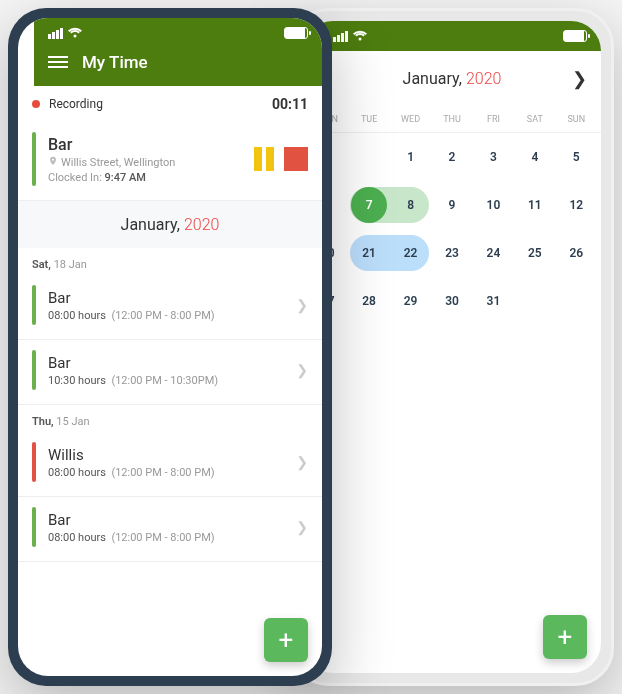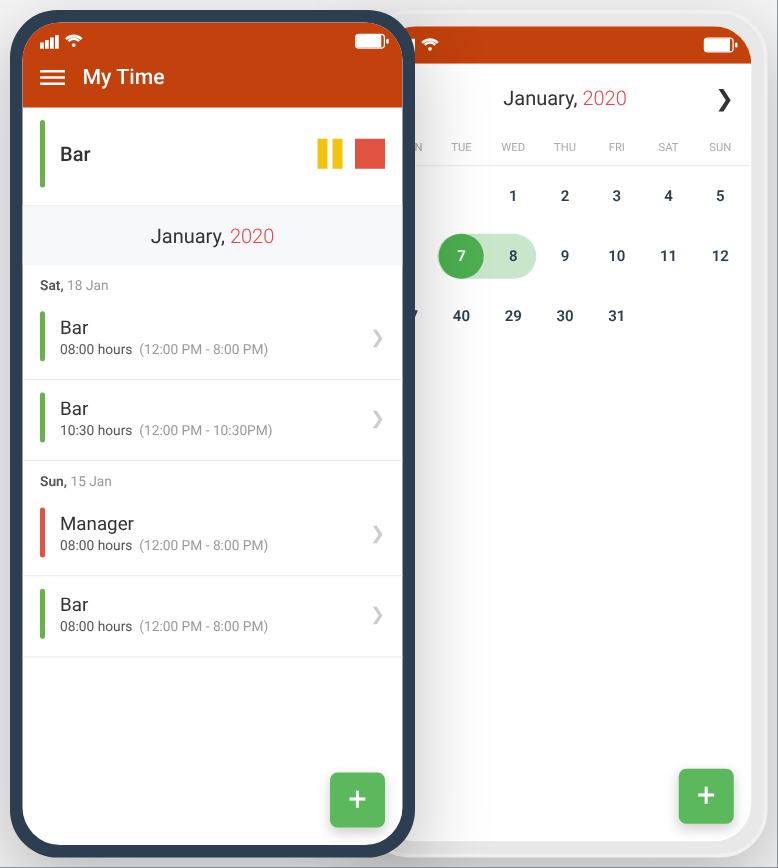--- a/index.html
+++ b/index.html
@@ -4,21 +4,21 @@
 <style>
   * { box-sizing: border-box; margin: 0; padding: 0; font-family: -apple-system, BlinkMacSystemFont, "Segoe UI", Roboto, sans-serif; }
   body { background: #f5f5f5; width: 622px; height: 694px; overflow: hidden; position: relative; }
   .phone { position: absolute; border-radius: 38px; padding: 10px; box-shadow: 0 20px 60px rgba(0,0,0,0.25); }
   .phone-dark { background: #2c3e50; left: 8px; top: 8px; width: 324px; height: 678px; z-index: 2; }
   .phone-light { background: #e8e8e8; left: 290px; top: 8px; width: 324px; height: 678px; z-index: 1; border: 3px solid #f0f0f0; }
   .screen { background: #fff; border-radius: 30px; width: 100%; height: 100%; overflow: hidden; display: flex; flex-direction: column; position: relative; }
 
   
   .status-bar { height: 30px; display: flex; align-items: center; justify-content: space-between; padding: 0 14px; color: #fff; }
-  .blue-band { background: #c2410c; }
+  .blue-band { background: #4d7c0f; margin-left: 16px; }
   .sb-left { display: flex; align-items: center; gap: 4px; }
   .battery { width: 24px; height: 12px; border: 1.5px solid #fff; border-radius: 3px; position: relative; }
   .battery::after { content: ""; position: absolute; right: -4px; top: 3px; width: 2px; height: 4px; background: #fff; border-radius: 1px; }
   .battery .fill { background: #fff; height: 100%; width: 90%; }
 
   
   .app-header { display: flex; align-items: center; padding: 4px 14px 14px; color: #fff; }
   .hamburger { width: 20px; display: flex; flex-direction: column; gap: 3px; }
   .hamburger span { height: 2px; background: #fff; }
   .app-title { font-size: 17px; font-weight: 500; margin-left: 14px; flex: 1; }
@@ -107,25 +107,44 @@
 
     <div class="blue-band app-header">
       <div class="hamburger">
           <span></span>
           <span></span>
           <span></span>
         </div>
       <div class="app-title">My Time</div>
     </div>
 
+    <div class="rec-row">
+      <div>
+        <span class="rec-dot"></span>
+        <span>Recording</span>
+      </div>
+      <div class="rec-time">00:11</div>
+    </div>
 
     <div class="active-card">
       <div class="vbar green"></div>
       <div class="card-body">
         <div class="card-title">Bar</div>
+        <div class="card-sub">
+          <span class="pin">
+            <svg width="10" height="10" viewBox="0 0 24 24">
+                <path fill="#bbb" d="M12 2a7 7 0 00-7 7c0 5 7 13 7 13s7-8 7-13a7 7 0 00-7-7zm0 9.5A2.5 2.5 0 1114.5 9 2.5 2.5 0 0112 11.5z"></path>
+              </svg>
+          </span>
+          <span>Willis Street, Wellington</span>
+        </div>
+        <div class="card-clock">
+          <span>Clocked In:</span>
+          <span class="t">9:47 AM</span>
+        </div>
       </div>
       <div class="pause">
           <span></span>
           <span></span>
         </div>
       <div class="stop"></div>
     </div>
 
     <div class="sec-head">
       <span class="m">January,</span>
@@ -143,25 +162,25 @@
           <div class="chev">❯</div>
         </div>
         <div class="entry">
           <div class="vbar green"></div>
           <div class="entry-body">
             <div class="entry-title">Bar</div>
             <div class="entry-sub"><span class="h">10:30 hours</span> &nbsp;(12:00 PM - 10:30PM)</div>
           </div>
           <div class="chev">❯</div>
         </div>
-        <div class="day-label"><span class="d">Sun,</span> 15 Jan</div>
+        <div class="day-label"><span class="d">Thu,</span> 15 Jan</div>
         <div class="entry">
           <div class="vbar red"></div>
           <div class="entry-body">
-            <div class="entry-title">Manager</div>
+            <div class="entry-title">Willis</div>
             <div class="entry-sub"><span class="h">08:00 hours</span> &nbsp;(12:00 PM - 8:00 PM)</div>
           </div>
           <div class="chev">❯</div>
         </div>
         <div class="entry">
           <div class="vbar green"></div>
           <div class="entry-body">
             <div class="entry-title">Bar</div>
             <div class="entry-sub"><span class="h">08:00 hours</span> &nbsp;(12:00 PM - 8:00 PM)</div>
           </div>
@@ -229,22 +248,32 @@
           <div class="circle green" style="left: calc(21.4286% - 18px);"></div>
           <div class="cal-cell">6</div>
           <div class="cal-cell onCircle">7</div>
           <div class="cal-cell">8</div>
           <div class="cal-cell">9</div>
           <div class="cal-cell">10</div>
           <div class="cal-cell">11</div>
           <div class="cal-cell">12</div>
         </div>
         <div class="cal-row">
+          <div class="pill blue-lt" style="left: calc(14.2857% + 2px); width: calc(28.5714% - 4px);"></div>
+          <div class="cal-cell">20</div>
+          <div class="cal-cell">21</div>
+          <div class="cal-cell">22</div>
+          <div class="cal-cell">23</div>
+          <div class="cal-cell">24</div>
+          <div class="cal-cell">25</div>
+          <div class="cal-cell">26</div>
+        </div>
+        <div class="cal-row">
           <div class="cal-cell">27</div>
-          <div class="cal-cell">40</div>
+          <div class="cal-cell">28</div>
           <div class="cal-cell">29</div>
           <div class="cal-cell">30</div>
           <div class="cal-cell">31</div>
           <div class="cal-cell blank"></div>
           <div class="cal-cell blank"></div>
         </div>
       </div>
 
     <div class="fab">
         <span>+</span>

